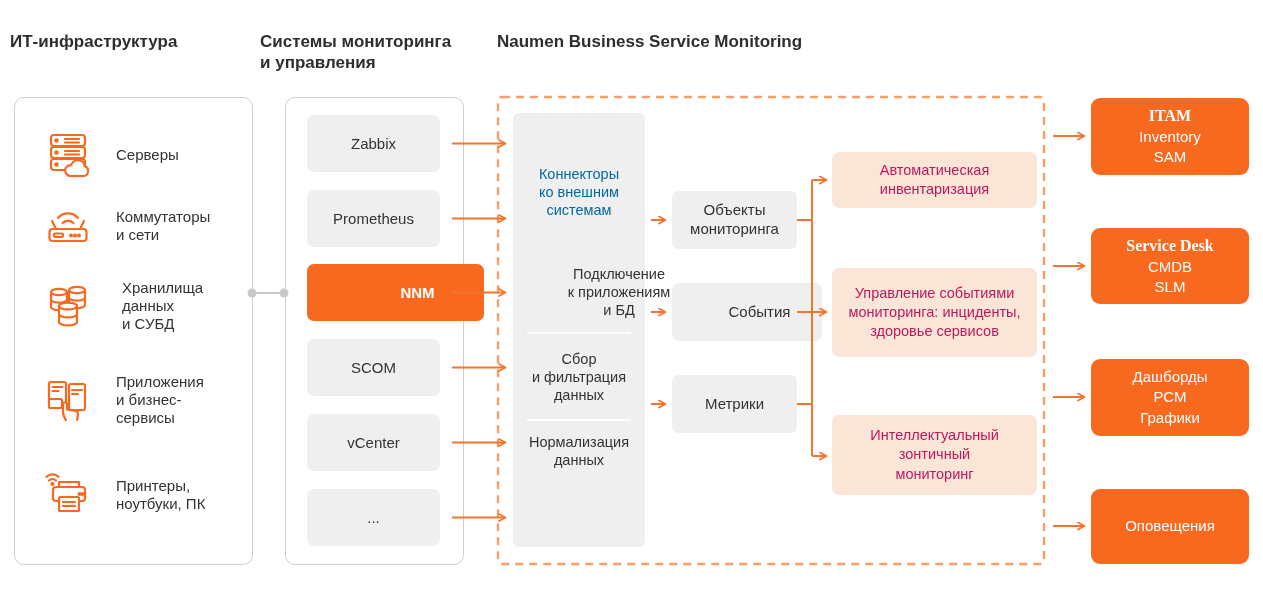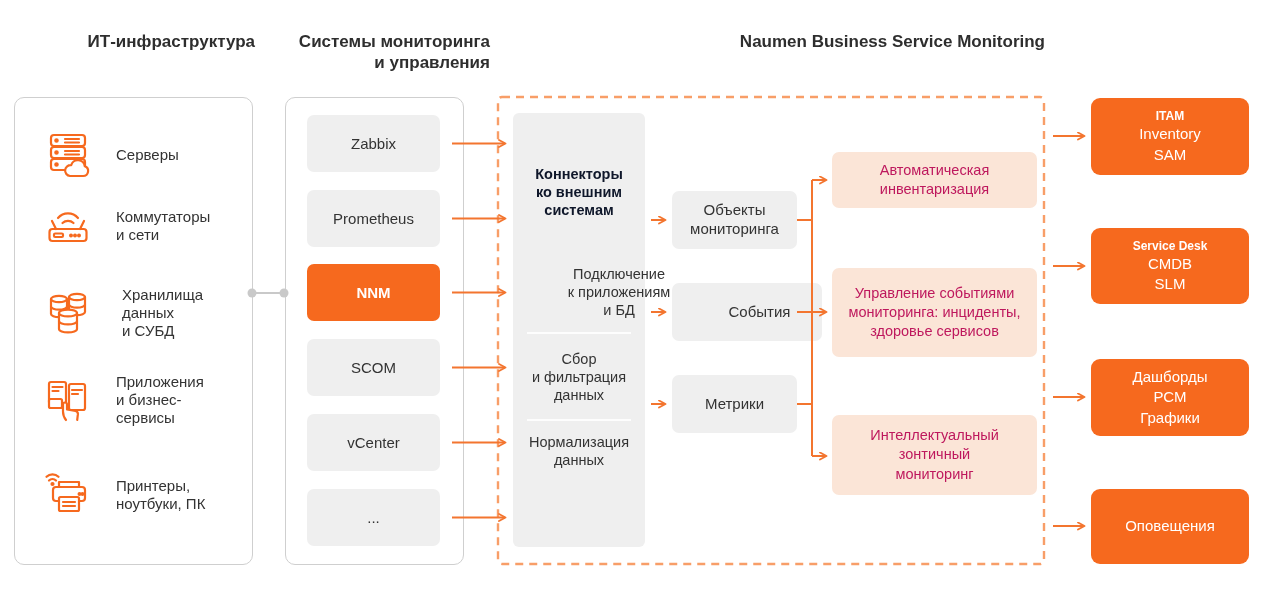--- a/index.html
+++ b/index.html
@@ -1,40 +1,40 @@
 <!DOCTYPE html>
 <html><head>
 <meta charset="utf-8">
 <style>
   html,body{margin:0;padding:0;background:#fff;}
   .stage{position:relative;width:1263px;height:600px;background:#fff;overflow:hidden;
          font-family:"Liberation Sans",sans-serif;color:#333;}
-  .hdr{position:absolute;font-weight:700;font-size:17px;color:#2e2e2e;text-align:right;
+  .hdr{position:absolute;font-weight:700;font-size:17px;color:#2e2e2e;text-align:left;
        white-space:pre-line;line-height:1.25;}
   .panel{position:absolute;background:#fff;border:1.5px solid #cfcfcf;border-radius:10px;}
   .row{position:absolute;display:flex;align-items:center;gap:24px;left:44px;width:200px;}
   .row .lbl{font-size:15px;line-height:1.22;white-space:pre-line;color:#333;}
   .sysbox{position:absolute;left:307px;width:133px;height:57px;background:#efefef;border-radius:7px;
           display:flex;align-items:center;justify-content:center;font-size:15px;color:#333;}
   .sysbox.highlight{background:#F6691E;color:#fff;font-weight:700;}
   .graycol{position:absolute;left:513px;top:113px;width:132px;height:434px;background:#efefef;border-radius:6px;}
   .gtxt{position:absolute;left:513px;width:132px;text-align:center;font-size:14.5px;line-height:1.24;
         white-space:pre-line;color:#333;}
-  .gtxt.bold{font-weight:700;color:#0f172a;}
+  .gtxt.bold{font-weight:400;color:#0369a1;}
   .divider{position:absolute;left:527px;width:104px;height:2px;background:#fdfdfd;}
   .midbox{position:absolute;left:672px;width:125px;height:58px;background:#efefef;border-radius:7px;
           display:flex;align-items:center;justify-content:center;text-align:center;font-size:15px;
           line-height:1.25;white-space:pre-line;color:#333;}
   .peach{position:absolute;left:832px;width:205px;background:#FBE5D7;border-radius:7px;
          display:flex;align-items:center;justify-content:center;text-align:center;font-size:14.5px;
          line-height:1.32;white-space:pre-line;color:#be185d;}
   .out{position:absolute;left:1091px;width:158px;background:#F6691E;border-radius:9px;color:#fff;
        display:flex;flex-direction:column;align-items:center;justify-content:center;
        font-size:15px;line-height:1.35;text-align:center;}
-  .out .b{font-weight:700;font-size:12px;}
+  .out .b{font-weight:700;font-size:16px;font-family:Liberation Serif, serif;}
   .overlay{position:absolute;left:0;top:0;pointer-events:none;}
   .icon{flex:0 0 auto;}
 </style>
 </head>
 <body>
 
 <div class="stage">
 
   <div class="hdr" style="left:10px;top:31px;width:245px;">ИТ-инфраструктура</div>
   <div class="hdr" style="left:260px;top:31px;width:230px;">Системы мониторинга
@@ -69,21 +69,21 @@
         <rect x="10" y="31.5" width="9" height="3.5" rx="1.2"></rect>
         <circle cx="27" cy="33.5" r="0.9" fill="#F6691E"></circle>
         <circle cx="31" cy="33.5" r="0.9" fill="#F6691E"></circle>
         <circle cx="35" cy="33.5" r="0.9" fill="#F6691E"></circle>
       </g>
     </svg>
     <div class="lbl">Коммутаторы
 и сети</div>
   </div>
 
-  <div class="row" style="top:283px;height:60px;gap:30px;">
+  <div class="row" style="top:276px;height:60px;gap:30px;">
     <svg class="icon" width="48" height="48" viewBox="0 0 48 48">
       <g stroke="#F6691E" stroke-width="2.2" fill="none" stroke-linecap="round" stroke-linejoin="round">
         <path d="M7,10 v15 a8,3.2 0 0 0 16,0 v-15"></path>
         <ellipse cx="15" cy="10" rx="8" ry="3.2"></ellipse>
         <path d="M7,17.5 a8,3.2 0 0 0 16,0"></path>
         <path d="M25,8 v15 a8,3.2 0 0 0 16,0 v-15"></path>
         <ellipse cx="33" cy="8" rx="8" ry="3.2"></ellipse>
         <path d="M25,15.5 a8,3.2 0 0 0 16,0"></path>
         <path d="M15,24 v16 a9,3.4 0 0 0 18,0 v-16" fill="#fff"></path>
         <ellipse cx="24" cy="24" rx="9" ry="3.4" fill="#fff"></ellipse>
@@ -125,21 +125,21 @@
         <path d="M19,31 h12 M19,35 h12"></path>
       </g>
     </svg>
     <div class="lbl">Принтеры,
 ноутбуки, ПК</div>
   </div>
 
   <div class="panel" style="left:285px;top:97px;width:177px;height:466px;"></div>
   <div class="sysbox" style="top:190px;">Prometheus</div>
   <div class="sysbox" style="top:115px;">Zabbix</div>
-  <div class="sysbox highlight" style="top:264px;">NNM</div>
+  <div class="sysbox highlight" style="top:264px;padding-left:44px;">NNM</div>
   <div class="sysbox" style="top:339px;">SCOM</div>
   <div class="sysbox" style="top:414px;">vCenter</div>
   <div class="sysbox" style="top:489px;">...</div>
 
   <div class="graycol"></div>
   <div class="gtxt bold" style="top:166px;">Коннекторы
 ко внешним
 системам</div>
   <div class="gtxt" style="top:266px;padding-left:40px;">Подключение
 к приложениям

